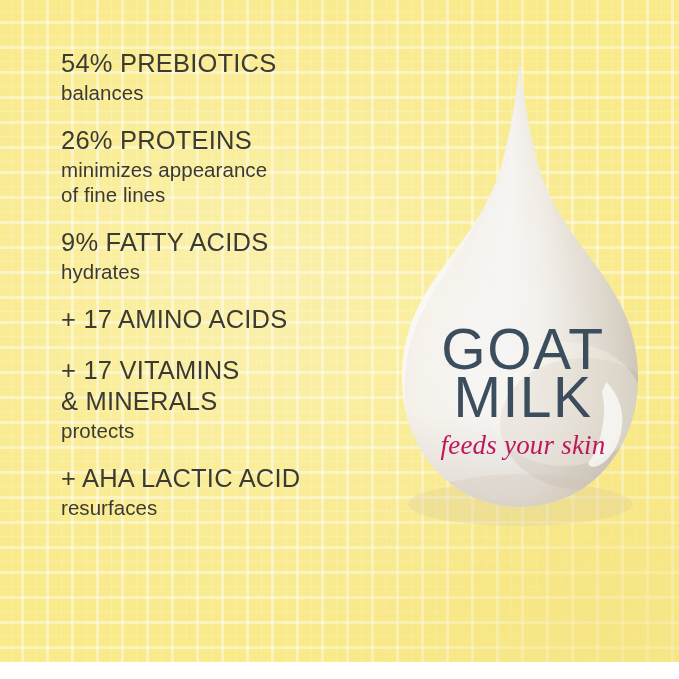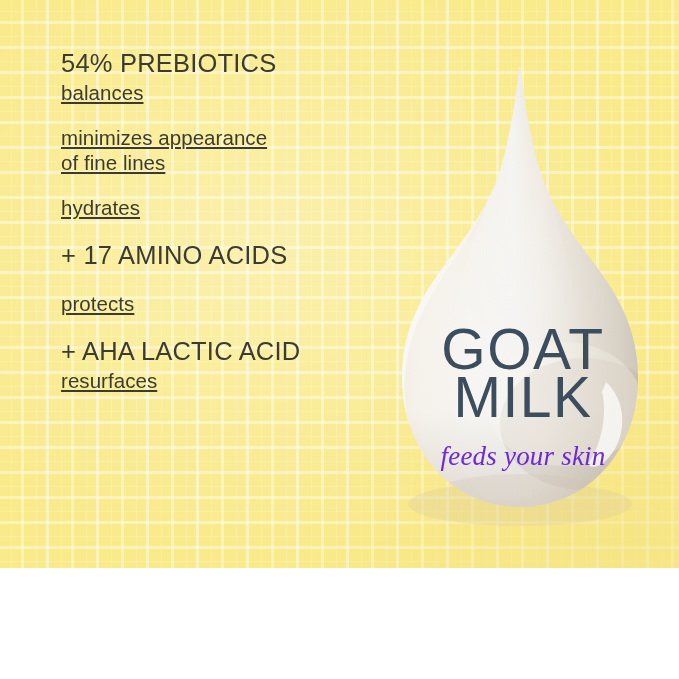--- a/index.html
+++ b/index.html
@@ -7,21 +7,21 @@
     padding: 0;
     background: #fff;
   }
   body {
     font-family: "Liberation Sans", sans-serif;
   }
 
   #poster {
     position: relative;
     width: 679px;
-    height: 568px;
+    height: 662px;
     overflow: hidden;
     background-color: #f9ea8a;
   }
 
   
   .bg-grid {
     position: absolute;
     inset: 0;
     background-color: #f9ea8a;
     background-image:
@@ -104,21 +104,20 @@
   }
   .benefit-desc {
     font-family: "Liberation Sans", sans-serif;
     font-size: 20.5px;
     line-height: 25px;
     letter-spacing: 0.05px;
     color: #3b3b31;
     font-weight: 400;
     white-space: pre-line;
     margin-top: 1px;
-    text-decoration: underline;
   }
 
   
   .droplet-wrap {
     position: absolute;
     left: 378px;
     top: 52px;
     width: 290px;
     height: 500px;
   }
@@ -143,53 +142,57 @@
     letter-spacing: 1.5px;
     color: #3c4e5e;
     font-weight: 400;
   }
   .brand-tag {
     font-family: "Liberation Serif", serif;
     font-style: italic;
     font-size: 27px;
     line-height: 34px;
     letter-spacing: 0.2px;
-    color: #6d28d9;
-    margin-top: 18px;
+    color: #be185d;
+    margin-top: 7px;
   }
 </style>
 </head>
 <body>
 
 <div id="poster">
 
   <div class="bg-grid"></div>
   <div class="bg-wash"></div>
 
   <div class="benefits">
 
     <div class="benefit">
       <div class="benefit-title">54% PREBIOTICS</div>
       <div class="benefit-desc">balances</div>
     </div>
 
     <div class="benefit">
+      <div class="benefit-title">26% PROTEINS</div>
       <div class="benefit-desc">minimizes appearance
 of fine lines</div>
     </div>
 
     <div class="benefit">
+      <div class="benefit-title">9% FATTY ACIDS</div>
       <div class="benefit-desc">hydrates</div>
     </div>
 
     <div class="benefit">
       <div class="benefit-title">+ 17 AMINO ACIDS</div>
     </div>
 
     <div class="benefit">
+      <div class="benefit-title">+ 17 VITAMINS
+&amp; MINERALS</div>
       <div class="benefit-desc">protects</div>
     </div>
 
     <div class="benefit">
       <div class="benefit-title">+ AHA LACTIC ACID</div>
       <div class="benefit-desc">resurfaces</div>
     </div>
 
   </div>
 

